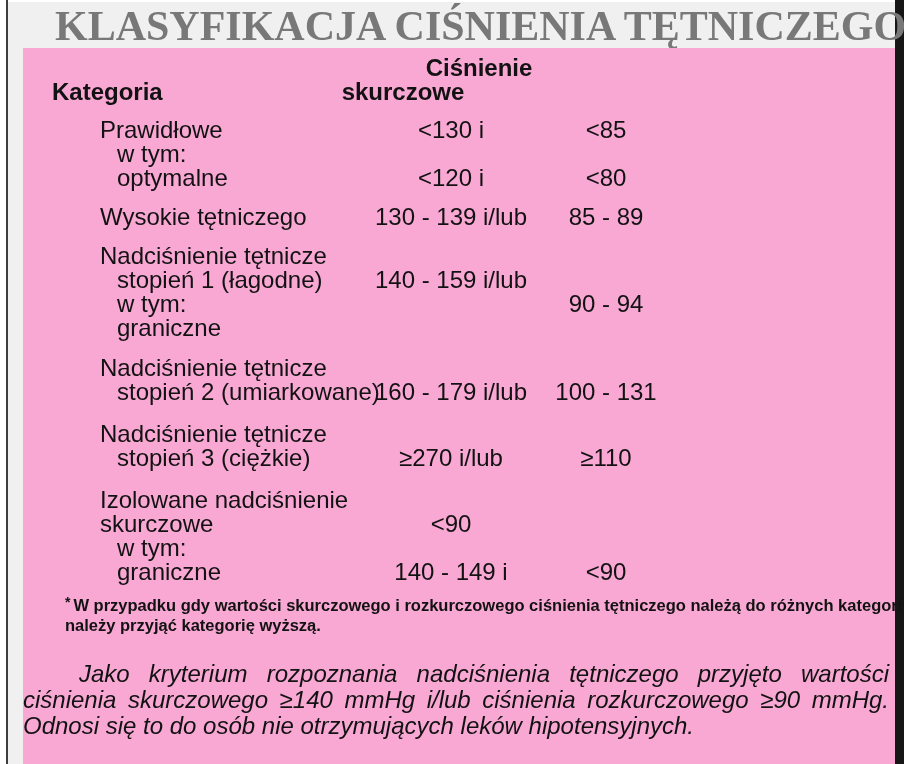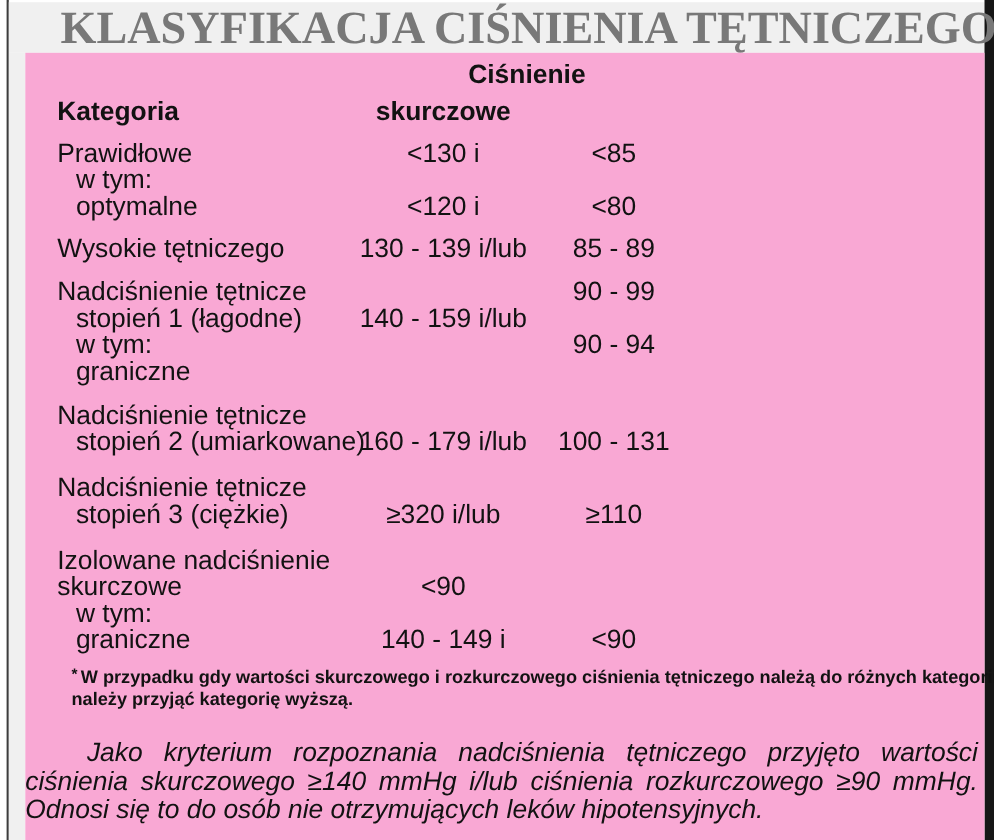--- a/index.html
+++ b/index.html
@@ -16,25 +16,25 @@
   .title{
     position:absolute;left:55px;top:4px;height:44px;line-height:44px;white-space:nowrap;
     font-family:"Liberation Serif", serif;font-weight:bold;font-size:42px;color:#787878;
   }
   .main{position:absolute;left:23px;top:48px;width:872px;height:716px;background:#f9a8d4;}
   .pressure-label{
     margin-top:8px;margin-left:301px;width:310px;text-align:center;
     font-weight:bold;font-size:24px;line-height:24px;
   }
   .trow{display:grid;grid-template-columns:301px 158px 152px;line-height:24px;font-size:24px;}
-  .header-row{margin-top:10px;font-weight:bold;}
+  .header-row{font-weight:bold;}
   .c1{padding-left:29px;white-space:nowrap;}
   .c1.ind{padding-left:46px;}
   .c2,.c3{text-align:center;white-space:nowrap;}
-  .group{margin-top:15px;}
+  .group{margin-top:15px;padding-left:48px;}
   .g1{margin-top:14px;}
   .g4{margin-top:16px;}
   .g5,.g6{margin-top:18px;}
   .footnote{
     margin-top:8px;width:870px;font-size:16.5px;line-height:20px;font-weight:bold;letter-spacing:0px;padding-left:42px;
   }
   .footnote .marker{vertical-align:4px;font-size:14px;padding-right:3px;}
   .closing{
     margin-top:26px;width:866px;font-size:24px;line-height:26px;
     text-align:justify;text-indent:56px;font-style:italic;
@@ -82,21 +82,20 @@
       <div class="c1">Wysokie tętniczego</div>
       <div class="c2">130 - 139 i/lub</div>
       <div class="c3">85 - 89</div>
     </div>
   </div>
 
   <div class="group">
     <div class="trow">
       <div class="c1">Nadciśnienie tętnicze</div>
       <div class="c2"></div>
-      <div class="c3">90 - 99</div>
     </div>
     <div class="trow">
       <div class="c1 ind">stopień 1 (łagodne)</div>
       <div class="c2">140 - 159 i/lub</div>
       <div class="c3"></div>
     </div>
     <div class="trow">
       <div class="c1 ind">w tym:</div>
       <div class="c2"></div>
       <div class="c3">90 - 94</div>
@@ -121,21 +120,21 @@
   </div>
 
   <div class="group g5">
     <div class="trow">
       <div class="c1">Nadciśnienie tętnicze</div>
       <div class="c2"></div>
       <div class="c3"></div>
     </div>
     <div class="trow">
       <div class="c1 ind">stopień 3 (ciężkie)</div>
-      <div class="c2">≥320 i/lub</div>
+      <div class="c2">≥270 i/lub</div>
       <div class="c3">≥110</div>
     </div>
   </div>
 
   <div class="group g6">
     <div class="trow">
       <div class="c1">Izolowane nadciśnienie</div>
       <div class="c2"></div>
       <div class="c3"></div>
     </div>

